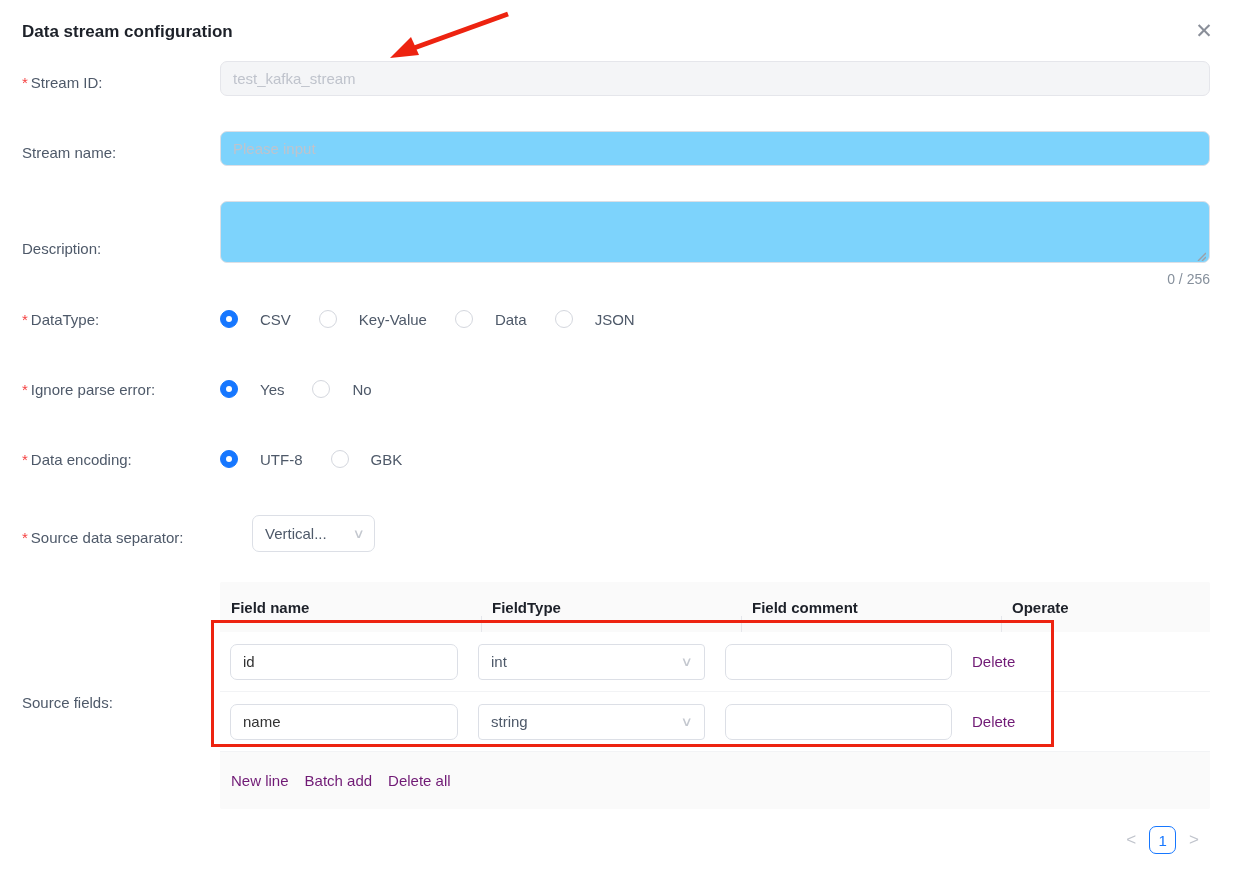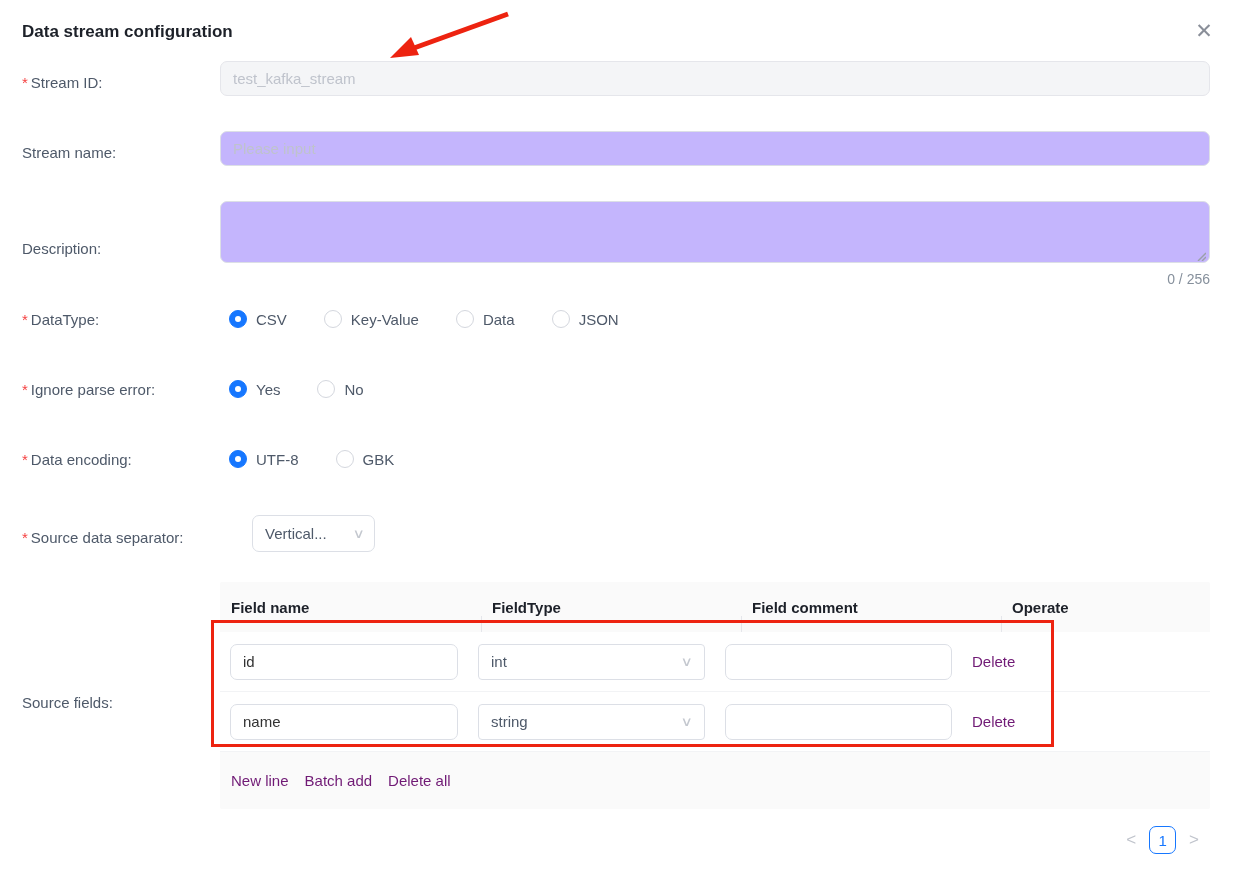--- a/index.html
+++ b/index.html
@@ -13,37 +13,37 @@
     color:#8a8f99; line-height:22px; text-align:center; cursor:pointer; font-weight:400; }
 
   
   .form { position:absolute; left:22px; top:61px; right:27px; }
   .row { display:flex; align-items:center; }
   .row-label { width:198px; flex:0 0 198px; font-size:15px; color:#4e5969; padding-top:8px; line-height:20px; }
   .row-label .req { color:#f53f3f; margin-right:3px; }
   .row-control { flex:1; min-width:0; }
 
   .ipt { width:100%; height:35px; border:1px solid #dcdfe6; border-radius:7px; padding:0 12px;
-    font-size:15px; color:#333; background:#c4b5fd; outline:none; font-family:inherit; }
+    font-size:15px; color:#333; background:#7dd3fc; outline:none; font-family:inherit; }
   .ipt::placeholder { color:#bfc3cc; }
   .ipt.disabled { background:#f4f5f7; border-color:#e5e6eb; }
 
   .m35 { margin-bottom:35px; }
 
   textarea.ipt { height:62px; resize:none; padding-top:8px; }
   .ta-wrap { position:relative; }
   .ta-resize { position:absolute; right:4px; bottom:6px; }
   .counter { text-align:right; font-size:14px; color:#86909c; margin-top:4px; height:18px; }
   .desc-row { margin-bottom:16px; }
 
   
   .radio-row { min-height:26px; margin-bottom:44px; }
   .radio-row .row-label { padding-top:3px; }
   .radio-group { display:flex; align-items:center; gap:28px; padding-top:2px; }
-  .radio { display:flex; align-items:center; gap:9px; cursor:pointer; font-size:15px; color:#4e5969;margin-left:9px; }
+  .radio { display:flex; align-items:center; gap:22px; cursor:pointer; font-size:15px; color:#4e5969; }
   .radio-dot { width:18px; height:18px; border-radius:50%; border:1px solid #d4d7de; background:#fff; position:relative; flex:0 0 18px; }
   .radio.checked .radio-dot { background:#1677ff; border-color:#1677ff; }
   .radio.checked .radio-dot::after { content:""; position:absolute; left:50%; top:50%; width:6px; height:6px;
     margin:-3px 0 0 -3px; border-radius:50%; background:#fff; }
   .radio.checked { color:#4e5969; }
 
   
   .select-row { margin-bottom:30px;gap:32px; }
   .select-box { display:inline-flex; align-items:center; justify-content:space-between; gap:8px;
     width:123px; height:37px; border:1px solid #dcdfe6; border-radius:7px; padding:0 10px 0 12px;

